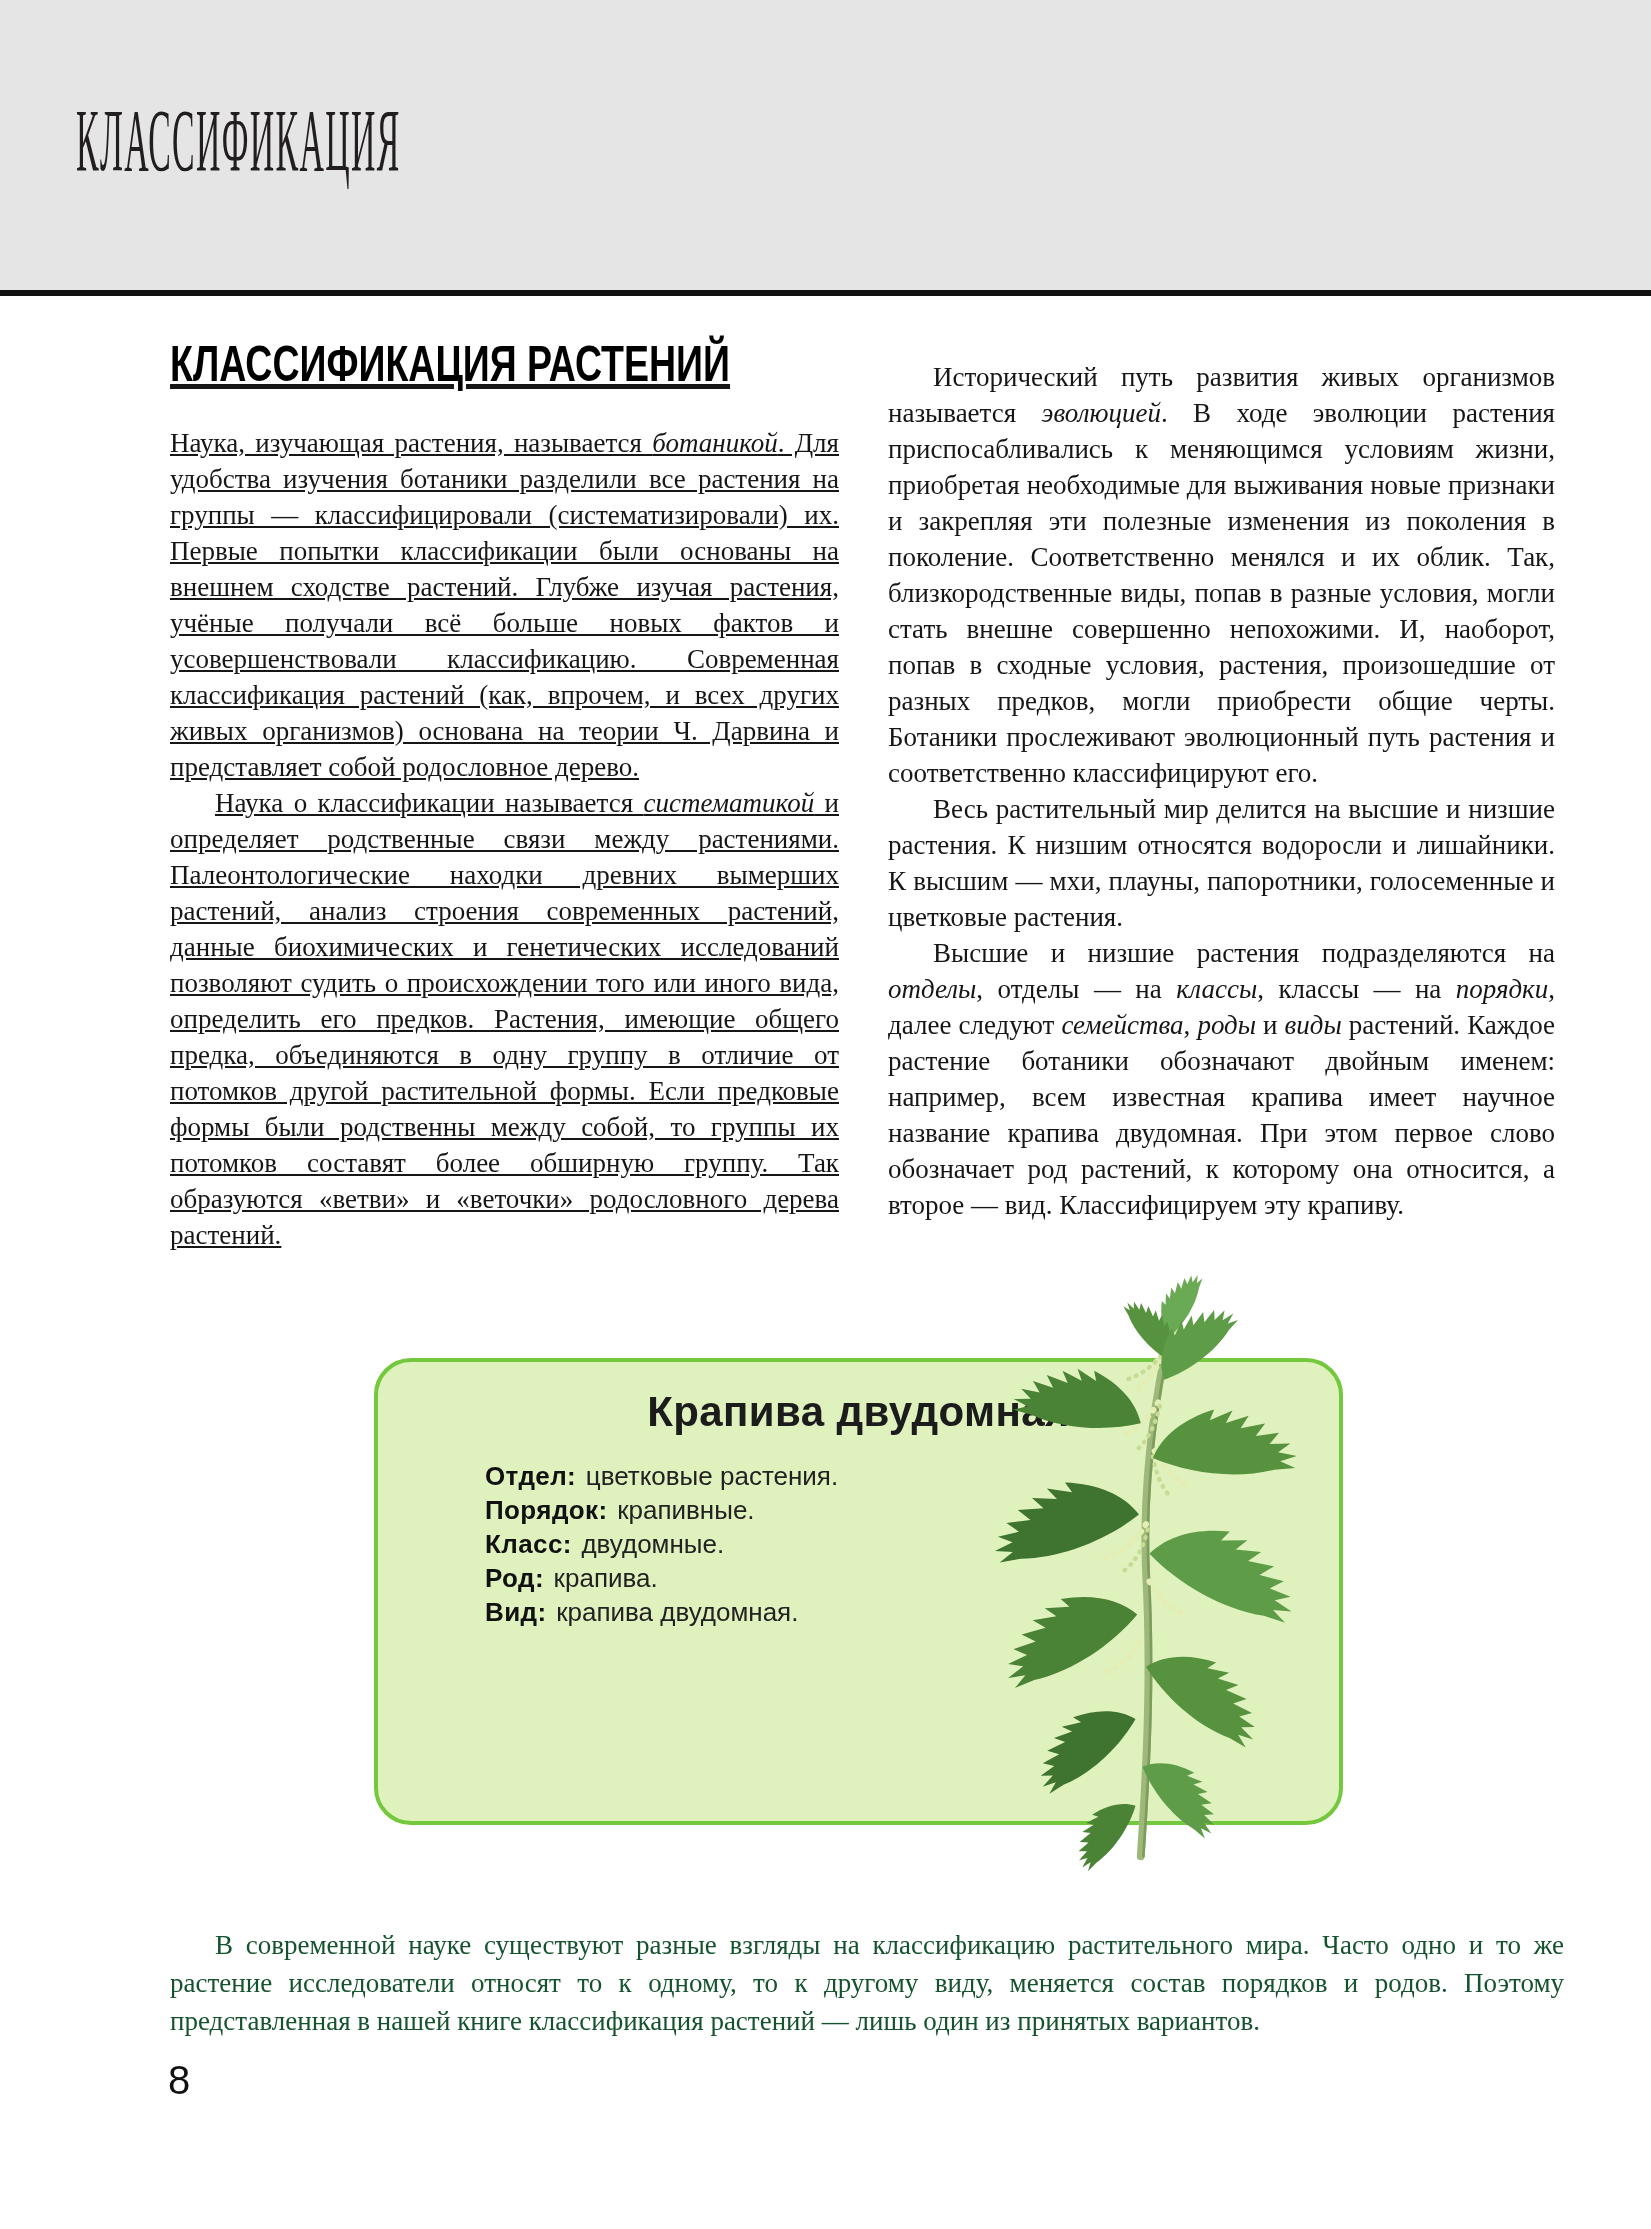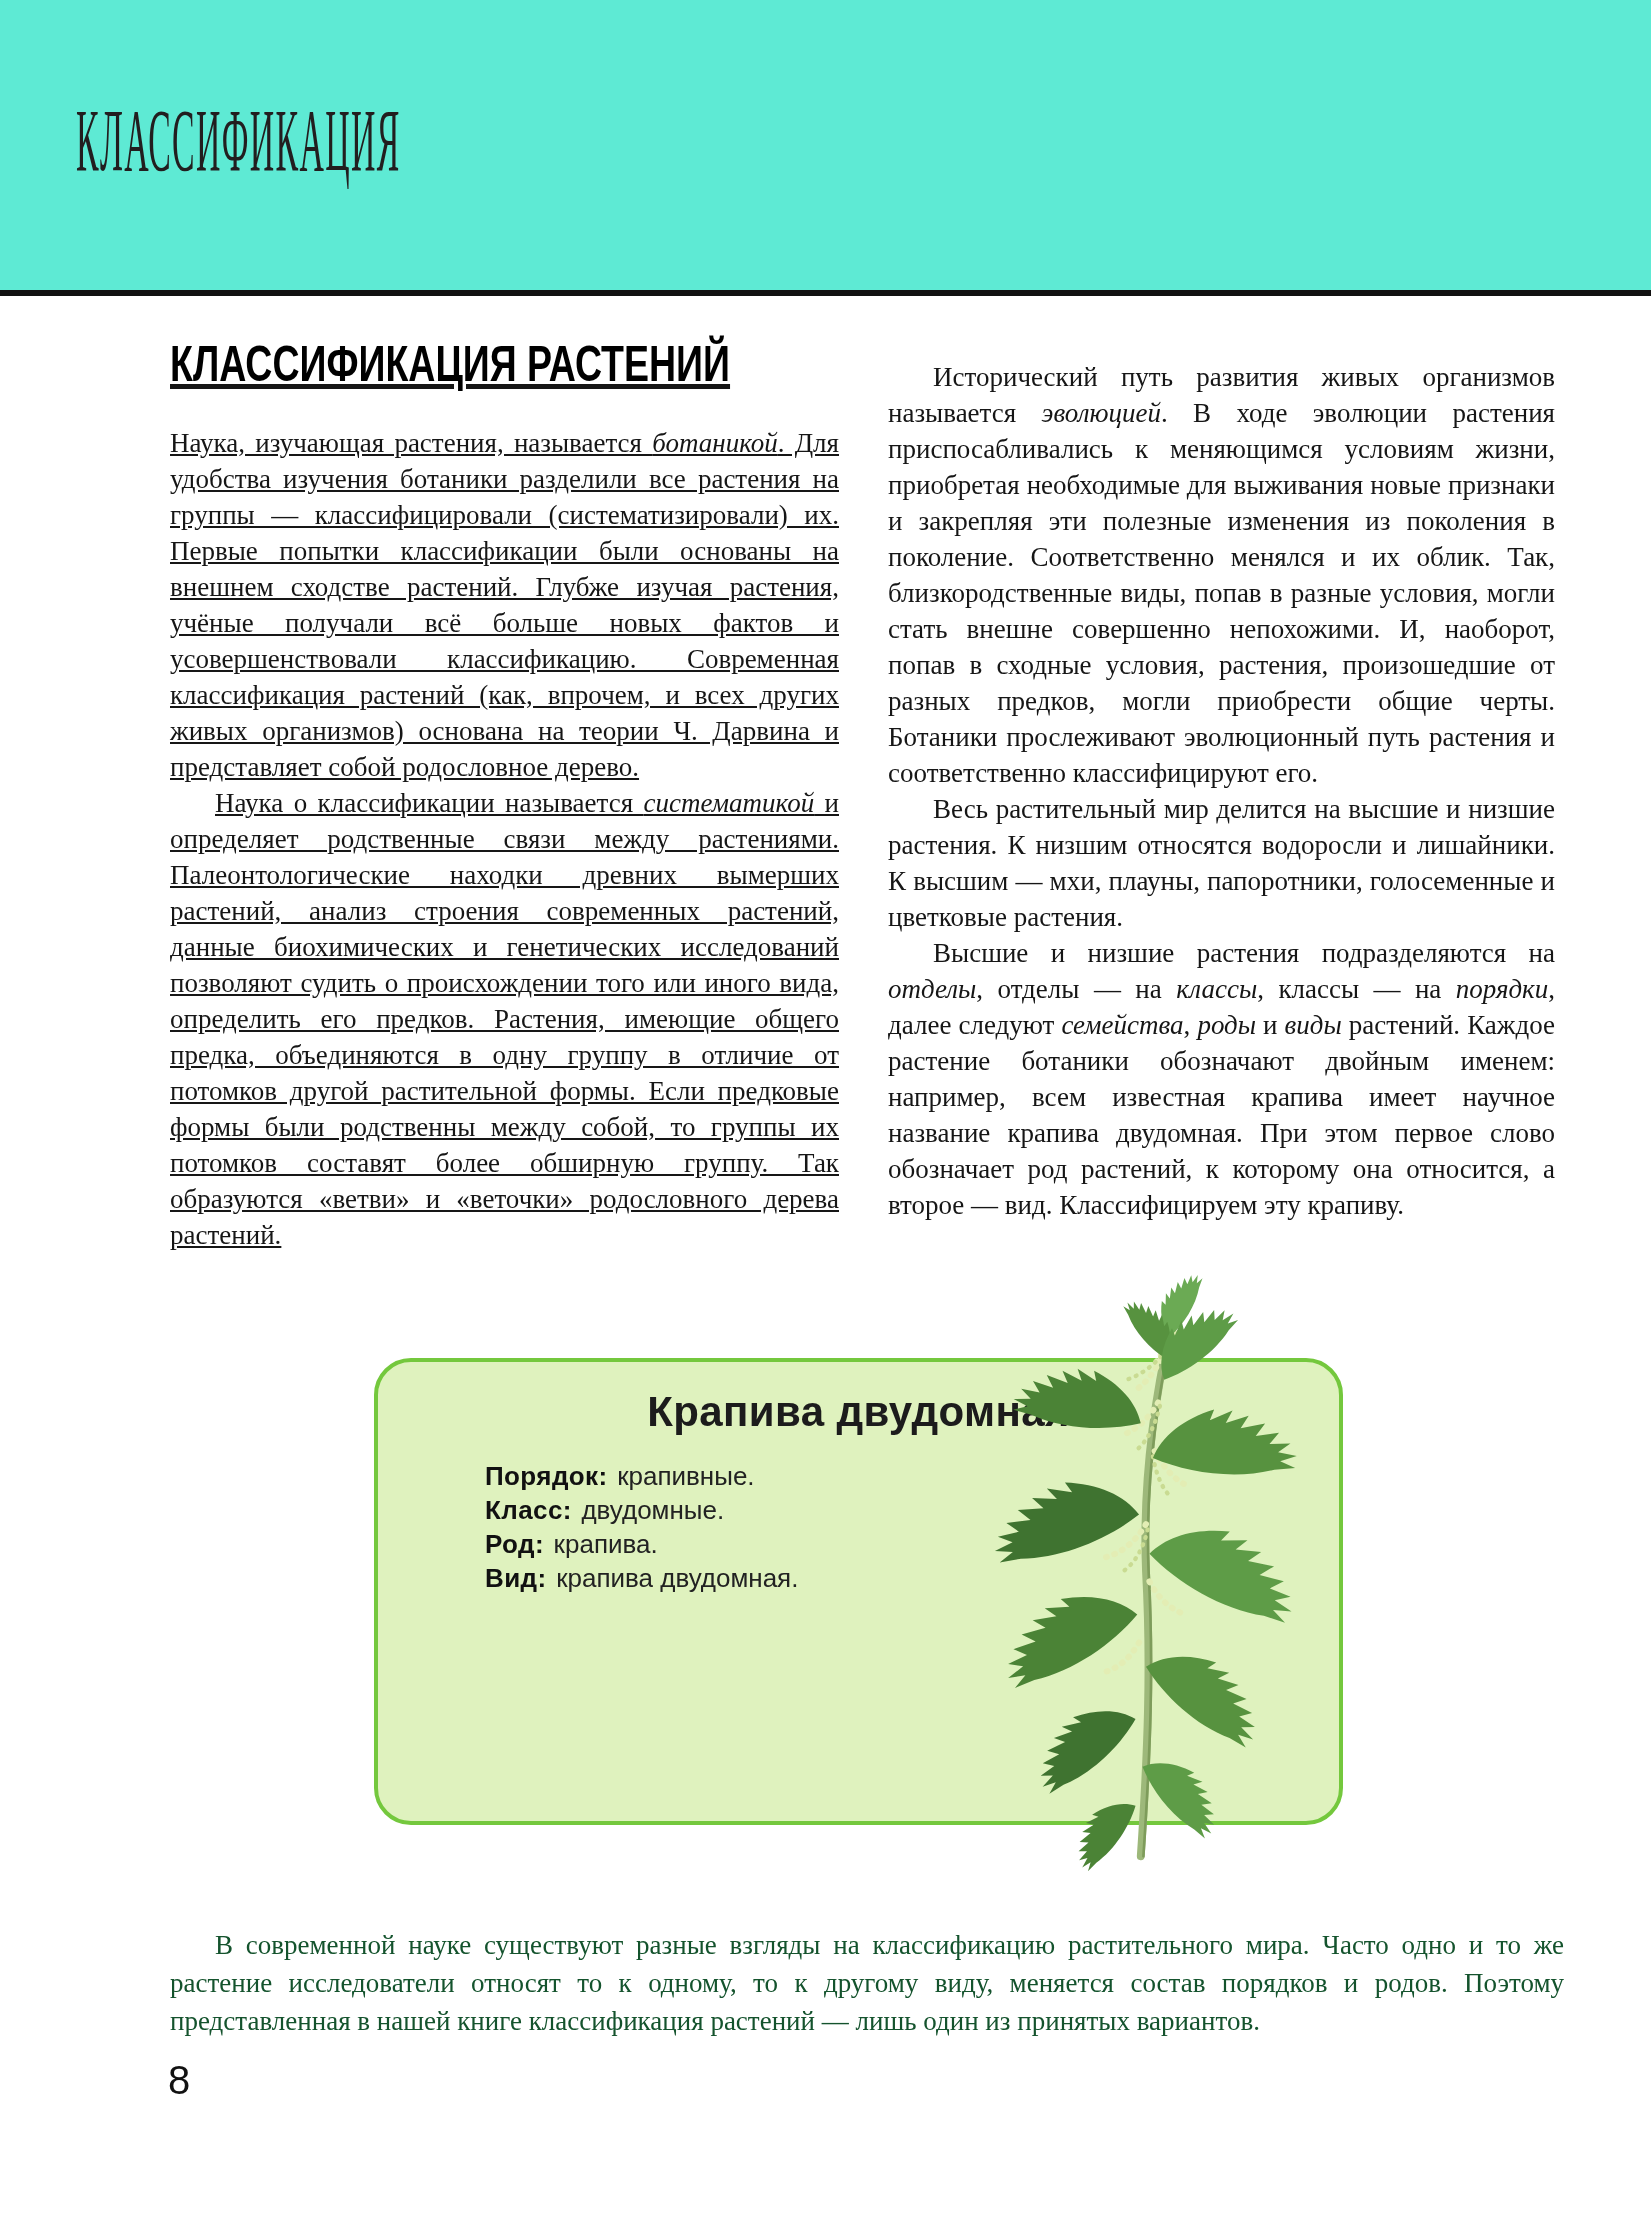--- a/index.html
+++ b/index.html
@@ -1,20 +1,20 @@
 <!DOCTYPE html>
 <html lang="ru" style="font-size:14px"><head>
 <meta charset="utf-8">
 <style>
   html,body{margin:0;padding:0;background:#ffffff;}
   .page{position:relative;width:1651px;height:2229px;background:#ffffff;overflow:hidden;
         font-family:"Liberation Serif",serif;color:#161616;}
 
   
-  .banner{position:absolute;left:0;top:0;width:1651px;height:290px;background:#5eead4;}
+  .banner{position:absolute;left:0;top:0;width:1651px;height:290px;background:#e5e5e5;}
   .banner h1{position:absolute;left:76px;top:97px;margin:0;white-space:nowrap;
              font-family:"Liberation Serif",serif;font-weight:400;font-size:89px;line-height:87px;
              color:#221E1F;letter-spacing:3.5px;transform:scaleX(0.38);transform-origin:left center;}
   .rule{position:absolute;left:0;top:290px;width:1651px;height:6px;background:#111111;}
 
   
   .columns{position:absolute;left:170px;top:342px;width:1385px;display:flex;}
   .col-left{width:669px;margin-right:49px;text-decoration:underline;}
   .col-right{width:667px;padding-top:17.4px;}
   h2.section{margin:0 0 38px 0;white-space:nowrap;
@@ -73,20 +73,21 @@
 
         <p class="para"><span>Высшие и низшие растения подразделяются на </span><span class="i">отделы</span><span>, отделы — на </span><span class="i">классы</span><span>, классы — на </span><span class="i">порядки</span><span>, далее следуют </span><span class="i">семейства</span><span>, </span><span class="i">роды</span><span> и </span><span class="i">виды</span><span> растений. Каждое растение ботаники обозначают двойным именем: например, всем известная крапива имеет научное название </span><span class="b">крапива двудомная</span><span>. При этом первое слово обозначает род растений, к которому она относится, а второе — вид. Классифицируем эту крапиву.</span></p>
       </div>
   </main>
 
   <section class="infobox">
     <h3>Крапива двудомная</h3>
     <ul class="tax-list">
 
 
+        <li class="tax-item"><span class="tax-label">Отдел:</span><span class="tax-value">цветковые растения.</span></li>
 
         <li class="tax-item"><span class="tax-label">Порядок:</span><span class="tax-value">крапивные.</span></li>
 
         <li class="tax-item"><span class="tax-label">Класс:</span><span class="tax-value">двудомные.</span></li>
 
 
         <li class="tax-item"><span class="tax-label">Род:</span><span class="tax-value">крапива.</span></li>
 
         <li class="tax-item"><span class="tax-label">Вид:</span><span class="tax-value">крапива двудомная.</span></li>
       </ul>

